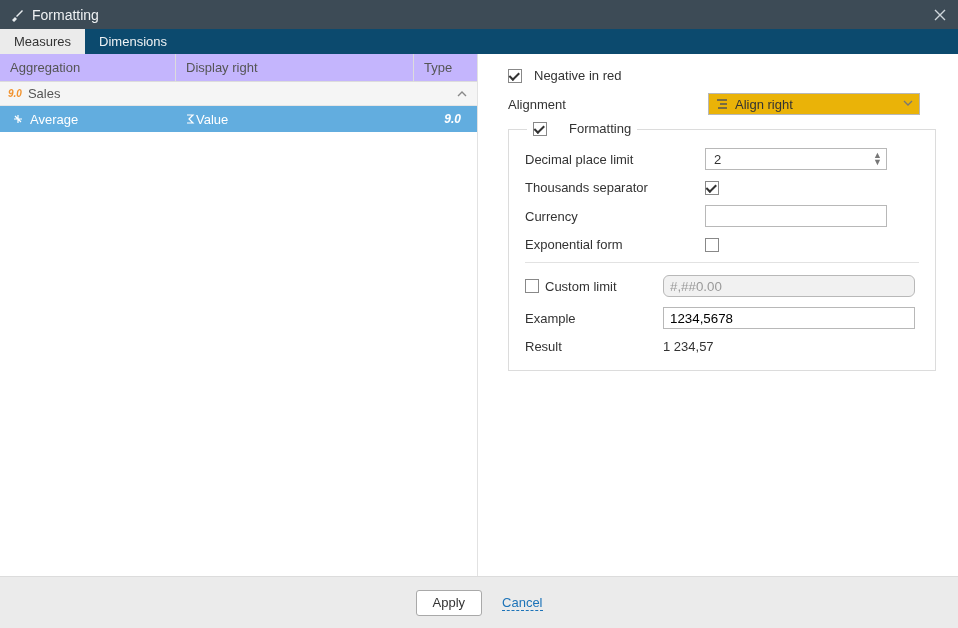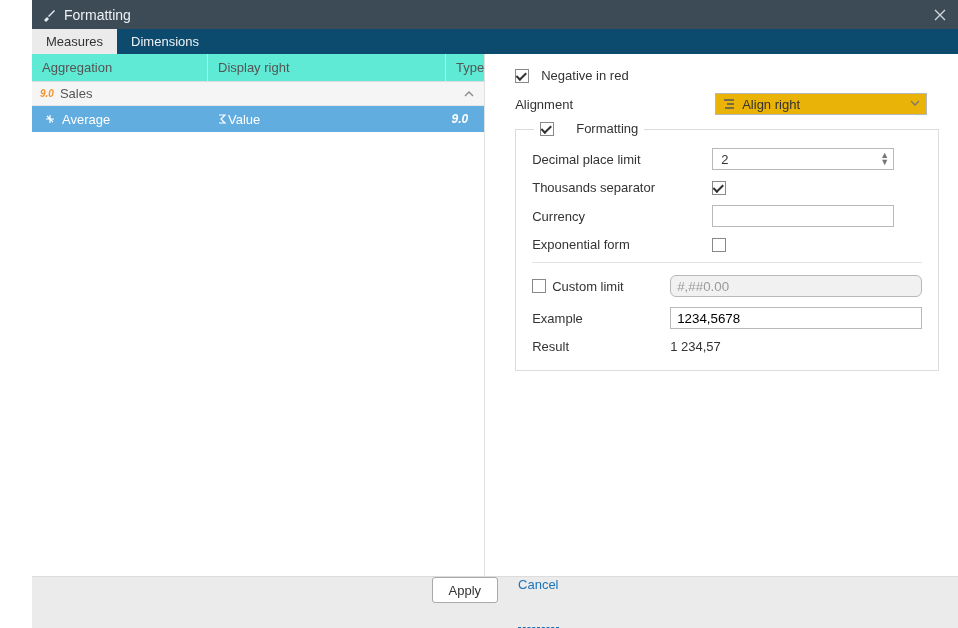--- a/index.html
+++ b/index.html
@@ -1,27 +1,27 @@
 <!DOCTYPE html>
 <html><head>
 <meta charset="utf-8">
 <style>
   * { box-sizing: border-box; margin: 0; padding: 0; }
   html, body { width: 958px; height: 628px; font-family: Arial, sans-serif; font-size: 13px; color: #333; background: #fff; }
-  .dialog { width: 958px; height: 628px; display: flex; flex-direction: column; background: #fff; padding-left: 32px; }
+  .dialog { width: 958px; height: 628px; display: flex; flex-direction: column; background: #fff; }
   .titlebar { height: 29px; background: #3d4b56; color: #eef1f3; display: flex; align-items: center; padding: 0 8px 0 10px; }
   .titlebar .icon { width: 14px; height: 14px; margin-right: 8px; display: flex; align-items: center; justify-content: center; }
   .titlebar .title { flex: 1; font-size: 14px; }
   .titlebar .close { width: 20px; height: 20px; display: flex; align-items: center; justify-content: center; color: #cfd6db; cursor: pointer; }
   .tabs { height: 25px; background: #0c4a6e; display: flex; }
   .tab { padding: 0 14px; display: flex; align-items: center; color: #eef2f4; cursor: pointer; font-size: 13px; }
   .tab.active { background: #ebebeb; color: #333; }
   .body { flex: 1; display: flex; min-height: 0; }
   .left { width: 478px; border-right: 1px solid #e2e2e2; background: #fff; display: flex; flex-direction: column; }
-  .thead { height: 28px; background: #5eead4; border-bottom: 1px solid #dcdcdc; display: flex; align-items: center; color: #555; font-size: 13px; }
+  .thead { height: 28px; background: #c4b5fd; border-bottom: 1px solid #dcdcdc; display: flex; align-items: center; color: #555; font-size: 13px; }
   .col-aggr { width: 176px; padding-left: 10px; border-right: 1px solid #dcdcdc; height: 100%; display:flex; align-items:center; }
   .col-mode { width: 238px; padding-left: 10px; border-right: 1px solid #dcdcdc; height:100%; display:flex; align-items:center; }
   .col-type { flex: 1; padding-left: 10px; height:100%; display:flex; align-items:center; }
   .grouprow { height: 24px; background: #f5f5f5; border-bottom: 1px solid #e6e6e6; display: flex; align-items: center; padding: 0 10px 0 8px; }
   .grouprow .gicon { color: #f2932e; font-size: 10px; font-weight: bold; margin-right: 6px; }
   .grouprow .gname { flex: 1; color: #555; }
   .grouprow .chev { color: #888; }
   .datarow { height: 26px; background: #62addf; color: #fff; display: flex; align-items: center; }
   .datarow .c1 { width: 176px; padding-left: 12px; display: flex; align-items: center; gap: 6px; }
   .datarow .c2 { width: 238px; padding-left: 8px; display: flex; align-items: center; gap: 0; }
@@ -39,21 +39,21 @@
   .select .stext { flex: 1; overflow: hidden; white-space: nowrap; }
   .spinner { height: 22px; border: 1px solid #b8b8b8; background: #fff; display: flex; align-items: center; padding: 0 4px 0 8px; width: 182px; position: relative; }
   .spinner .val { flex: 1; }
   .spinner .arrows { display: flex; flex-direction: column; line-height: 7px; color: #777; font-size: 9px; cursor: pointer; }
   .txt { height: 22px; border: 1px solid #b8b8b8; background: #fff; padding: 0 6px; width: 182px; }
   .txt.disabled { background: #f1f1f1; color: #9a9a9a; border-radius: 6px; }
   .fieldset { border: 1px solid #dcdcdc; margin-top: 4px; padding: 18px 16px 16px 16px; position: relative; }
   .legend { position: absolute; top: -9px; left: 18px; background: #fff; padding: 0 6px; display: flex; align-items: center; gap: 10px; }
   .hr { height: 1px; background: #e2e2e2; margin: 8px 0 12px 0; }
 
-  .footer { height: 52px; background: #ebebeb; border-top: 1px solid #dcdcdc; display: flex; justify-content: center; gap: 20px; }
+  .footer { height: 52px; background: #ebebeb; border-top: 1px solid #dcdcdc; display: flex; align-items: center; justify-content: center; gap: 20px; }
   .btn { height: 26px; padding: 0 16px; border: 1px solid #a9a9a9; background: #fff; border-radius: 3px; cursor: pointer; display: flex; align-items: center; color: #333; }
   .link { color: #1c73b8; text-decoration: none; border-bottom: 1px dashed #1c73b8; cursor: pointer; }
 
   svg { display: block; }
 </style>
 </head>
 <body>
 
 <div class="dialog">
 

